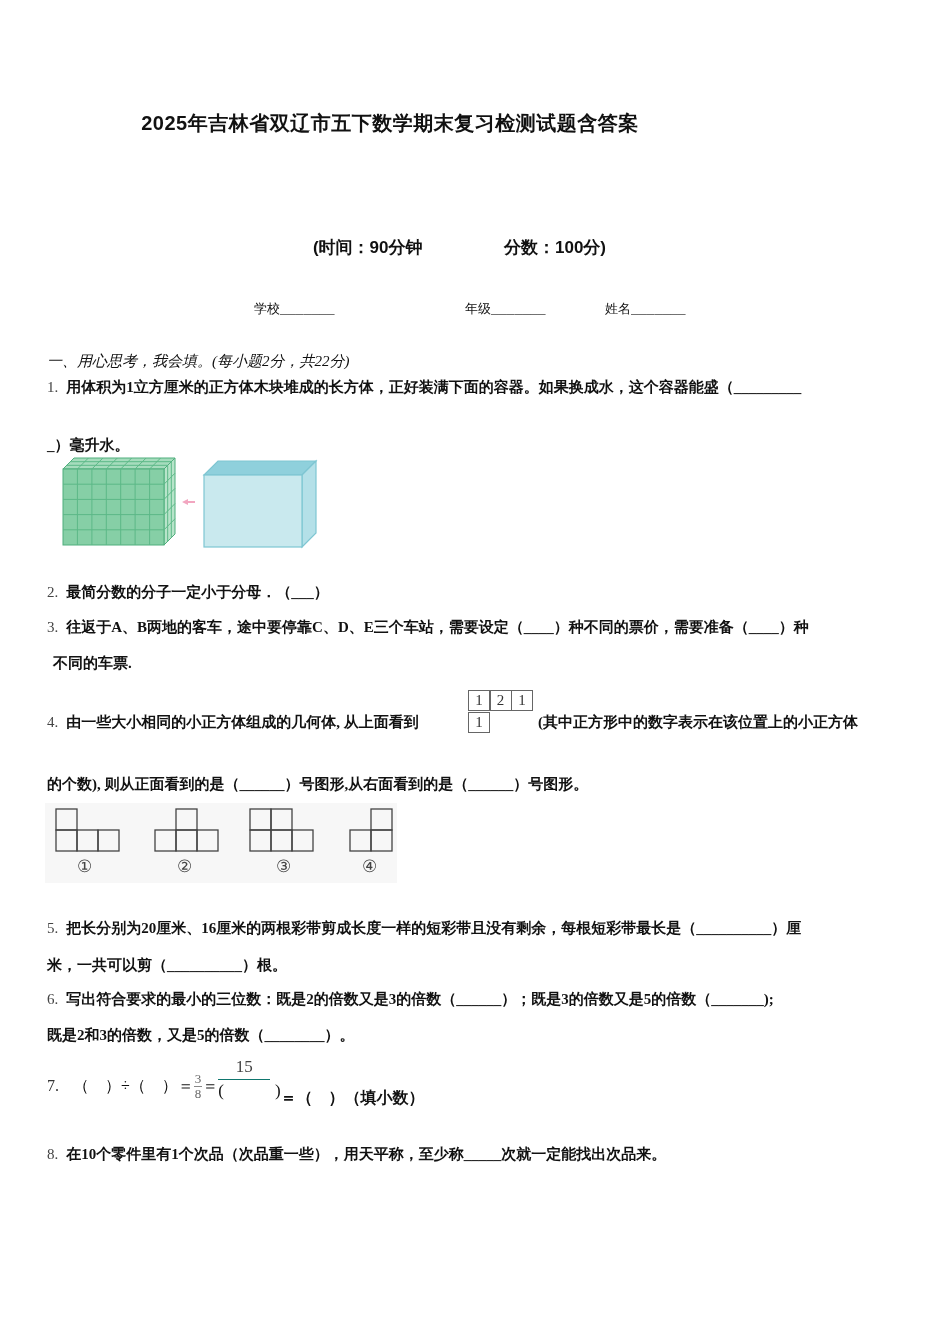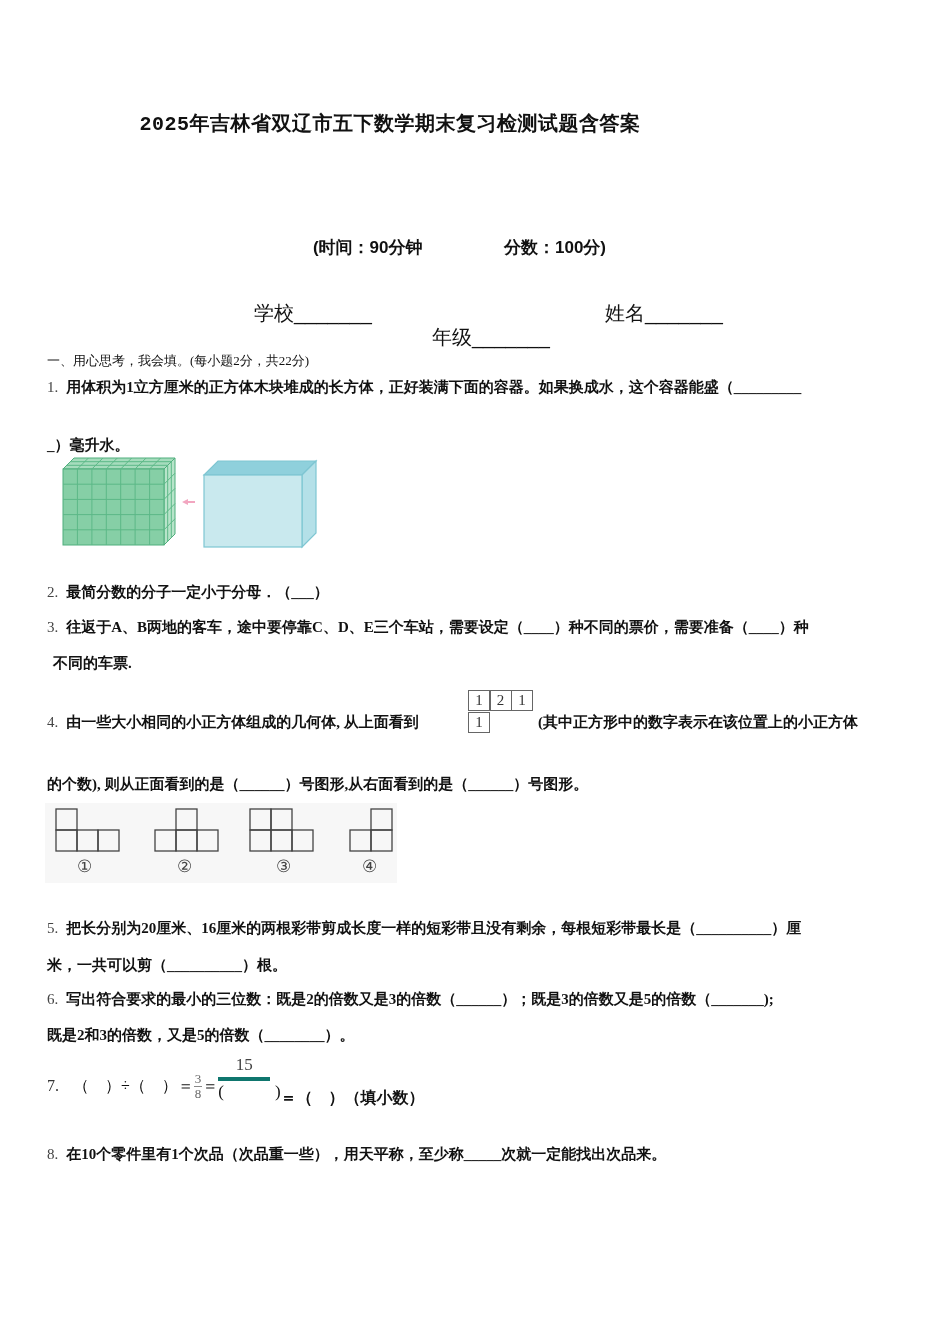--- a/index.html
+++ b/index.html
@@ -1,59 +1,59 @@
 <!DOCTYPE html>
 <html><head>
 <meta charset="utf-8">
 <style>
   html, body { margin: 0; padding: 0; background: #ffffff; }
   body { width: 950px; height: 1344px; position: relative; overflow: hidden;
          font-family: "Liberation Serif", "DejaVu Serif", serif; color: #111; }
   .abs { position: absolute; }
   .title { left: 0; width: 780px; top: 110px; text-align: center;
-           font-family: Liberation Mono, monospace;
+           font-family: Liberation Sans, sans-serif;
            font-size: 20px; font-weight: bold; letter-spacing: 0.5px; }
   .meta { top: 236px; left: 0; width: 919px; text-align: center;
           font-family: "Liberation Sans", "DejaVu Sans", sans-serif;
           font-size: 17px; font-weight: bold; }
   .meta span { display: inline-block; }
   .meta .gap { width: 72px; }
-  .info { top: 300px; font-size: 20px; font-family: Liberation Sans, sans-serif; }
+  .info { top: 300px; font-size: 13px; font-family: Liberation Mono, monospace; }
   .line { font-size: 15px; line-height: 22px; white-space: nowrap; }
   .qnum { color: #444; font-weight: normal; margin-right: 8px; }
   .b { font-weight: bold; }
-  .section { top: 350px; left: 47px; font-size: 13px; }
+  .section { top: 350px; left: 47px; font-size: 15px; font-style: italic; }
   
   .fig1 { left: 60px; top: 455px; width: 270px; height: 100px; }
   .top-view { left: 466px; top: 687px; width: 72px; height: 50px; background: #fff; }
   .tv-cell { position: absolute; width: 20px; height: 19px; border: 1.5px solid #666;
              font-size: 15px; text-align: center; line-height: 19px; color: #333;
              font-family: "Liberation Serif", serif; box-sizing: content-box; }
   .views { left: 45px; top: 803px; width: 352px; height: 80px; background: #f7f7f7; }
   .frac { display: inline-block; vertical-align: middle; text-align: center; font-size: 13px; color: #666; line-height: 14px; }
   .frac .num { border-bottom: 1px solid #888; padding: 0 1px; }
   .bigfrac { display: inline-block; vertical-align: middle; text-align: center; position: relative; }
-  .bigfrac .num { font-size: 17px; color: #444; border-bottom: 4px solid #0f766e; width: 52px; line-height: 20px; padding-bottom: 2px; }
+  .bigfrac .num { font-size: 17px; color: #444; border-bottom: 1px solid #0f766e; width: 52px; line-height: 20px; padding-bottom: 2px; }
   .bigfrac .den { font-size: 17px; line-height: 22px; }
 </style>
 </head>
 <body>
 
 <div class="abs title">2025年吉林省双辽市五下数学期末复习检测试题含答案</div>
 
 <div class="abs meta">
   <span>(时间：90分钟</span>
   <span class="gap"></span>
   <span>分数：100分)</span>
 </div>
 
 <div class="abs info" style="left:254px;">
   <span>学校</span><span>_______</span>
 </div>
-<div class="abs info" style="left:432px;margin-top:24px;">
+<div class="abs info" style="left:465px;">
   <span>年级</span><span>_______</span>
 </div>
 <div class="abs info" style="left:605px;">
   <span>姓名</span><span>_______</span>
 </div>
 
 <div class="abs section line">一、用心思考，我会填。(每小题2分，共22分)</div>
 
 <div class="abs line" style="left:47px; top:376px;">
   <span class="qnum">1.</span><span class="b">用体积为1立方厘米的正方体木块堆成的长方体，正好装满下面的容器。如果换成水，这个容器能盛（_________</span>

